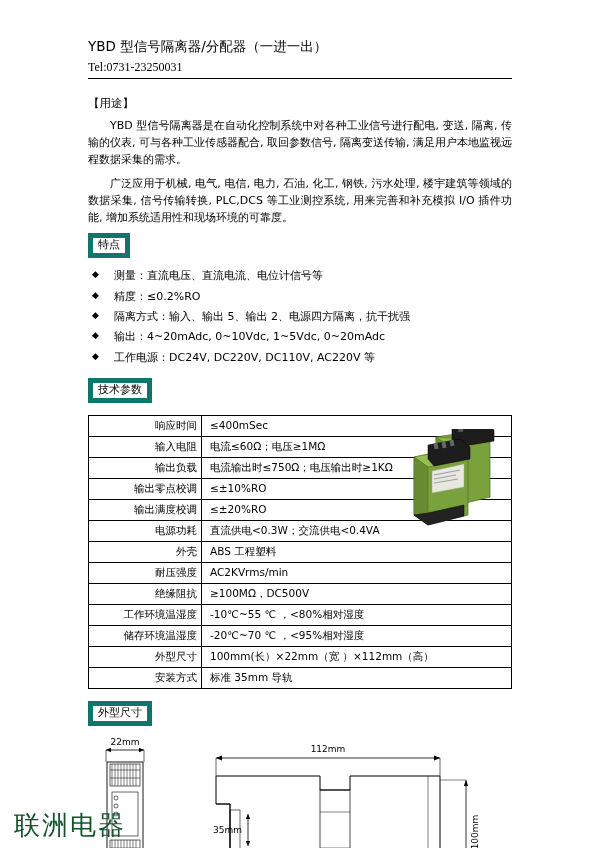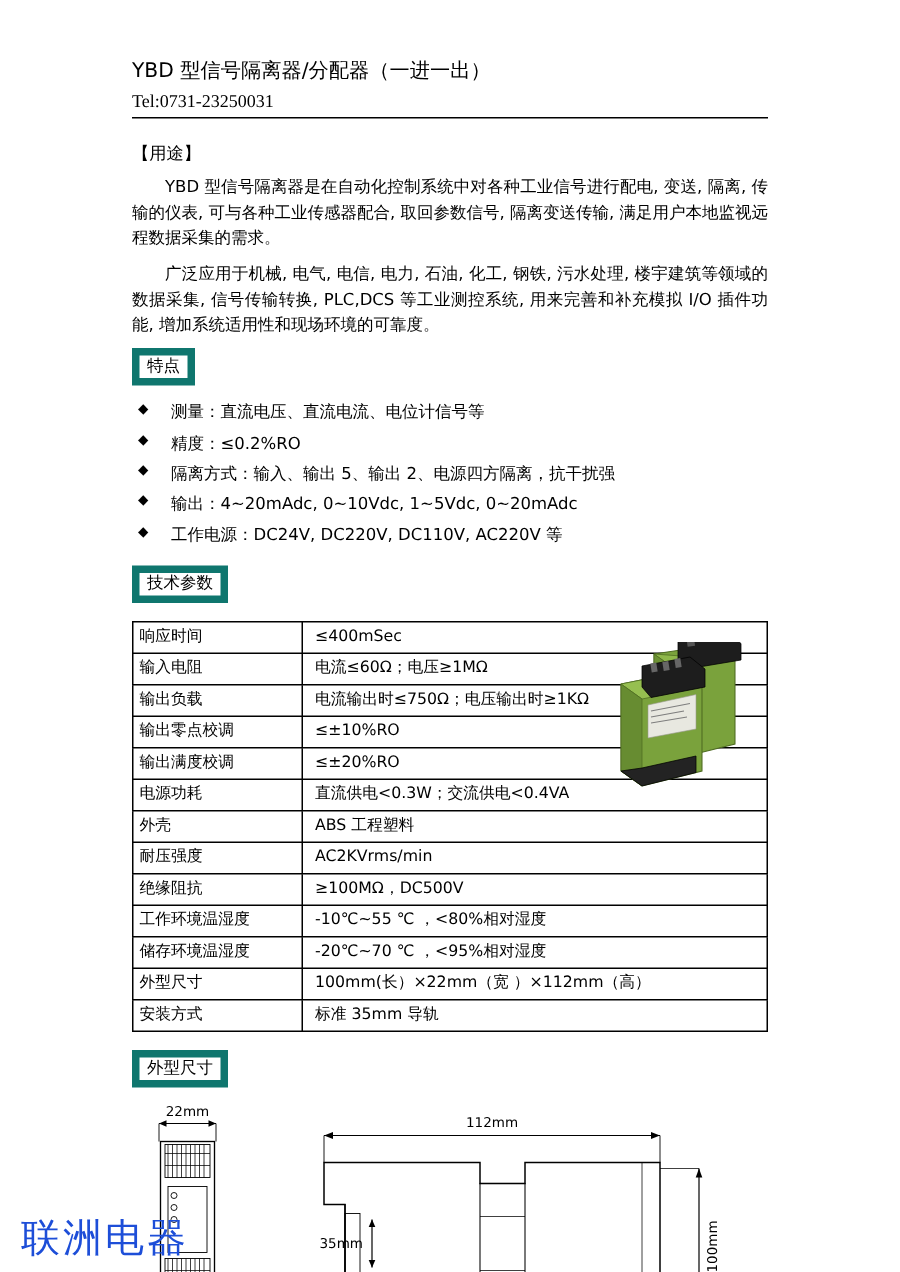--- a/index.html
+++ b/index.html
@@ -108,39 +108,39 @@
   table.spec td {
     border: 1px solid #000;
     font-size: 10.5px;
     font-family: "DejaVu Sans", sans-serif;
     padding: 2px 4px 3px 4px;
     height: 15px;
     line-height: 1.2;
   }
   table.spec td.k {
     width: 104px;
-    text-align: left;
+    text-align: right;
   }
   table.spec td.v {
     padding-left: 8px;
   }
   
   .dim-wrap {
     position: relative;
     width: 424px;
     height: 180px;
     margin-top: 2px;
   }
   .watermark {
     position: absolute;
     left: 14px;
     top: 808px;
     font-size: 26px;
     font-family: "DejaVu Sans", sans-serif;
-    color: #1d4ed8;
+    color: #14532d;
     letter-spacing: 2px;
   }
   .lbl {
     font-size: 9px;
     font-family: "DejaVu Sans", sans-serif;
   }
 </style>
 </head>
 <body>
 

